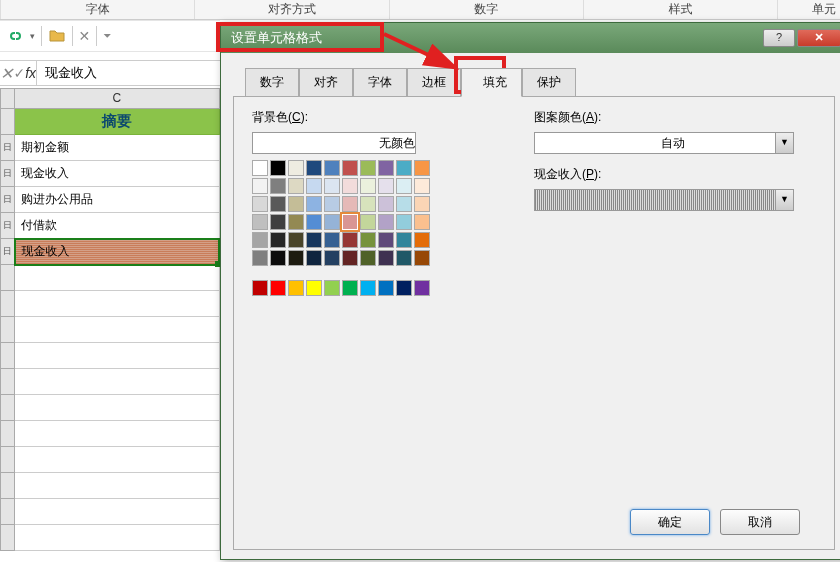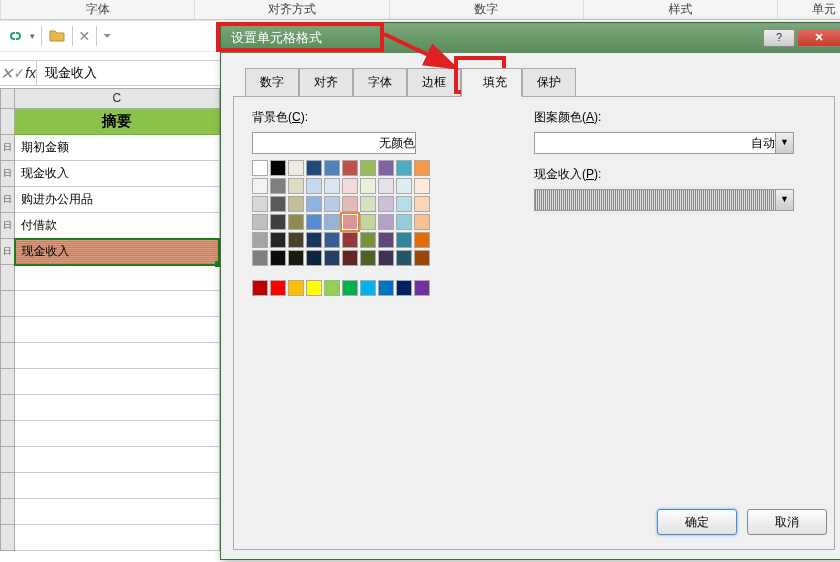--- a/index.html
+++ b/index.html
@@ -21,21 +21,21 @@
 .fx-chk { width: 26px; text-align: center; color: #888; font-size: 14px; }
 .fx-f { width: 26px; text-align: center; font-style: italic; font-size: 14px; color: #333; }
 .fx-input { flex: 1; border: none; border-left: 1px solid #ccc; height: 100%; padding: 0 8px; font-size: 13px; outline: none; }
 
 
 .sheet { position: absolute; top: 88px; left: 0; width: 220px; background: #fff; }
 .colhdr { height: 20px; line-height: 19px; text-align: center; background: #e5e5e5; border: 1px solid #aaa; color: #333; }
 .sheet table { border-collapse: collapse; width: 100%; }
 .rowhdr { width: 14px; background: #e5e5e5; border: 1px solid #aaa; text-align: center; font-size: 9px; color: #555; }
 .cell { border: 1px solid #ccc; height: 26px; padding: 0 6px; }
-.hdr-cell { background: #8bc34a; color: #000000; text-align: center; font-weight: bold; font-size: 15px; border: 1px solid #7ab33a; }
+.hdr-cell { background: #8bc34a; color: #0c4a6e; text-align: center; font-weight: bold; font-size: 15px; border: 1px solid #7ab33a; }
 .sel-cell { background: repeating-linear-gradient(0deg, #c97d5a 0px, #c97d5a 1px, #d4a088 1px, #d4a088 2px); border: 2px solid #1a7f1a !important; position: relative; }
 .sel-cell::after { content: ""; position: absolute; right: -3px; bottom: -3px; width: 6px; height: 6px; background: #1a7f1a; }
 
 
 .dialog { position: absolute; top: 22px; left: 220px; width: 628px; height: 538px; border: 1px solid #3d6a3d; background: #f0f0f0; box-shadow: 2px 2px 8px rgba(0,0,0,0.3); }
 .titlebar { height: 30px; background: linear-gradient(#7aa87a, #5a8a5a); display: flex; align-items: center; padding: 0 6px; }
 .titlebar-text { color: #fff; font-size: 13px; flex: 1; padding-left: 4px; }
 .winbtn { width: 32px; height: 18px; margin-left: 2px; border: 1px solid #888; background: linear-gradient(#eee,#ccc); text-align: center; line-height: 15px; font-size: 11px; color: #333; border-radius: 2px; }
 .winbtn.close { width: 44px; background: linear-gradient(#e06a5a,#c93b2b); color: #fff; font-weight: bold; }
 
@@ -53,29 +53,29 @@
 .palette { display: grid; grid-template-columns: repeat(10, 16px); gap: 2px; margin-bottom: 8px; }
 .sw { width: 16px; height: 16px; border: 1px solid #aaa; }
 .sw.sel { outline: 2px solid #e58a3a; outline-offset: 0; border: 1px solid #fff; }
 .palette.std { grid-template-columns: repeat(10, 16px); margin-top: 14px; }
 
 .eff-btn { height: 26px; padding: 0 12px; border: 1px solid #888; background: linear-gradient(#fdfdfd,#e2e2e2); font-size: 12px; cursor: pointer; border-radius: 3px; }
 .eff-row { display: flex; gap: 10px; margin-top: 8px; }
 
 .right-col { position: absolute; left: 300px; top: 12px; width: 260px; }
 .combo { width: 100%; height: 22px; border: 1px solid #999; background: #fff; display: flex; align-items: center; margin-bottom: 12px; }
-.combo-text { flex: 1; text-align: right; padding-left: 36px; }
+.combo-text { flex: 1; text-align: center; padding-left: 36px; }
 .combo-btn { width: 18px; height: 100%; border-left: 1px solid #999; background: linear-gradient(#eee,#ccc); text-align: center; line-height: 18px; font-size: 9px; }
 .pattern-prev { background: repeating-linear-gradient(90deg, #888 0, #888 1px, #ddd 1px, #ddd 2px); }
 
 .example-box { position: absolute; left: 18px; right: 18px; bottom: 60px; }
 .example-frame { border: 1px solid #bbb; height: 60px; margin-top: 4px; background: repeating-linear-gradient(0deg, #b7684a 0, #b7684a 1px, #d49a80 1px, #d49a80 2px); position: relative; }
 .example-legend { position: absolute; top: -8px; left: 6px; background: #f0f0f0; padding: 0 4px; font-size: 12px; }
 
-.dlg-buttons { position: absolute; right: 7px; bottom: 14px; display: flex; gap: 10px; }
+.dlg-buttons { position: absolute; right: 34px; bottom: 14px; display: flex; gap: 10px; }
 .dlg-btn { width: 80px; height: 26px; border: 1px solid #888; background: linear-gradient(#fdfdfd,#e2e2e2); border-radius: 3px; font-size: 12px; cursor: pointer; }
 .dlg-btn.primary { border: 1px solid #4a88c7; box-shadow: 0 0 3px #6aa8e7; }
 
 
 .callout { position: absolute; border: 4px solid #e02020; pointer-events: none; }
 .arrow-svg { position: absolute; pointer-events: none; }
 
 ::placeholder { color: #333; }
 </style>
 </head>

